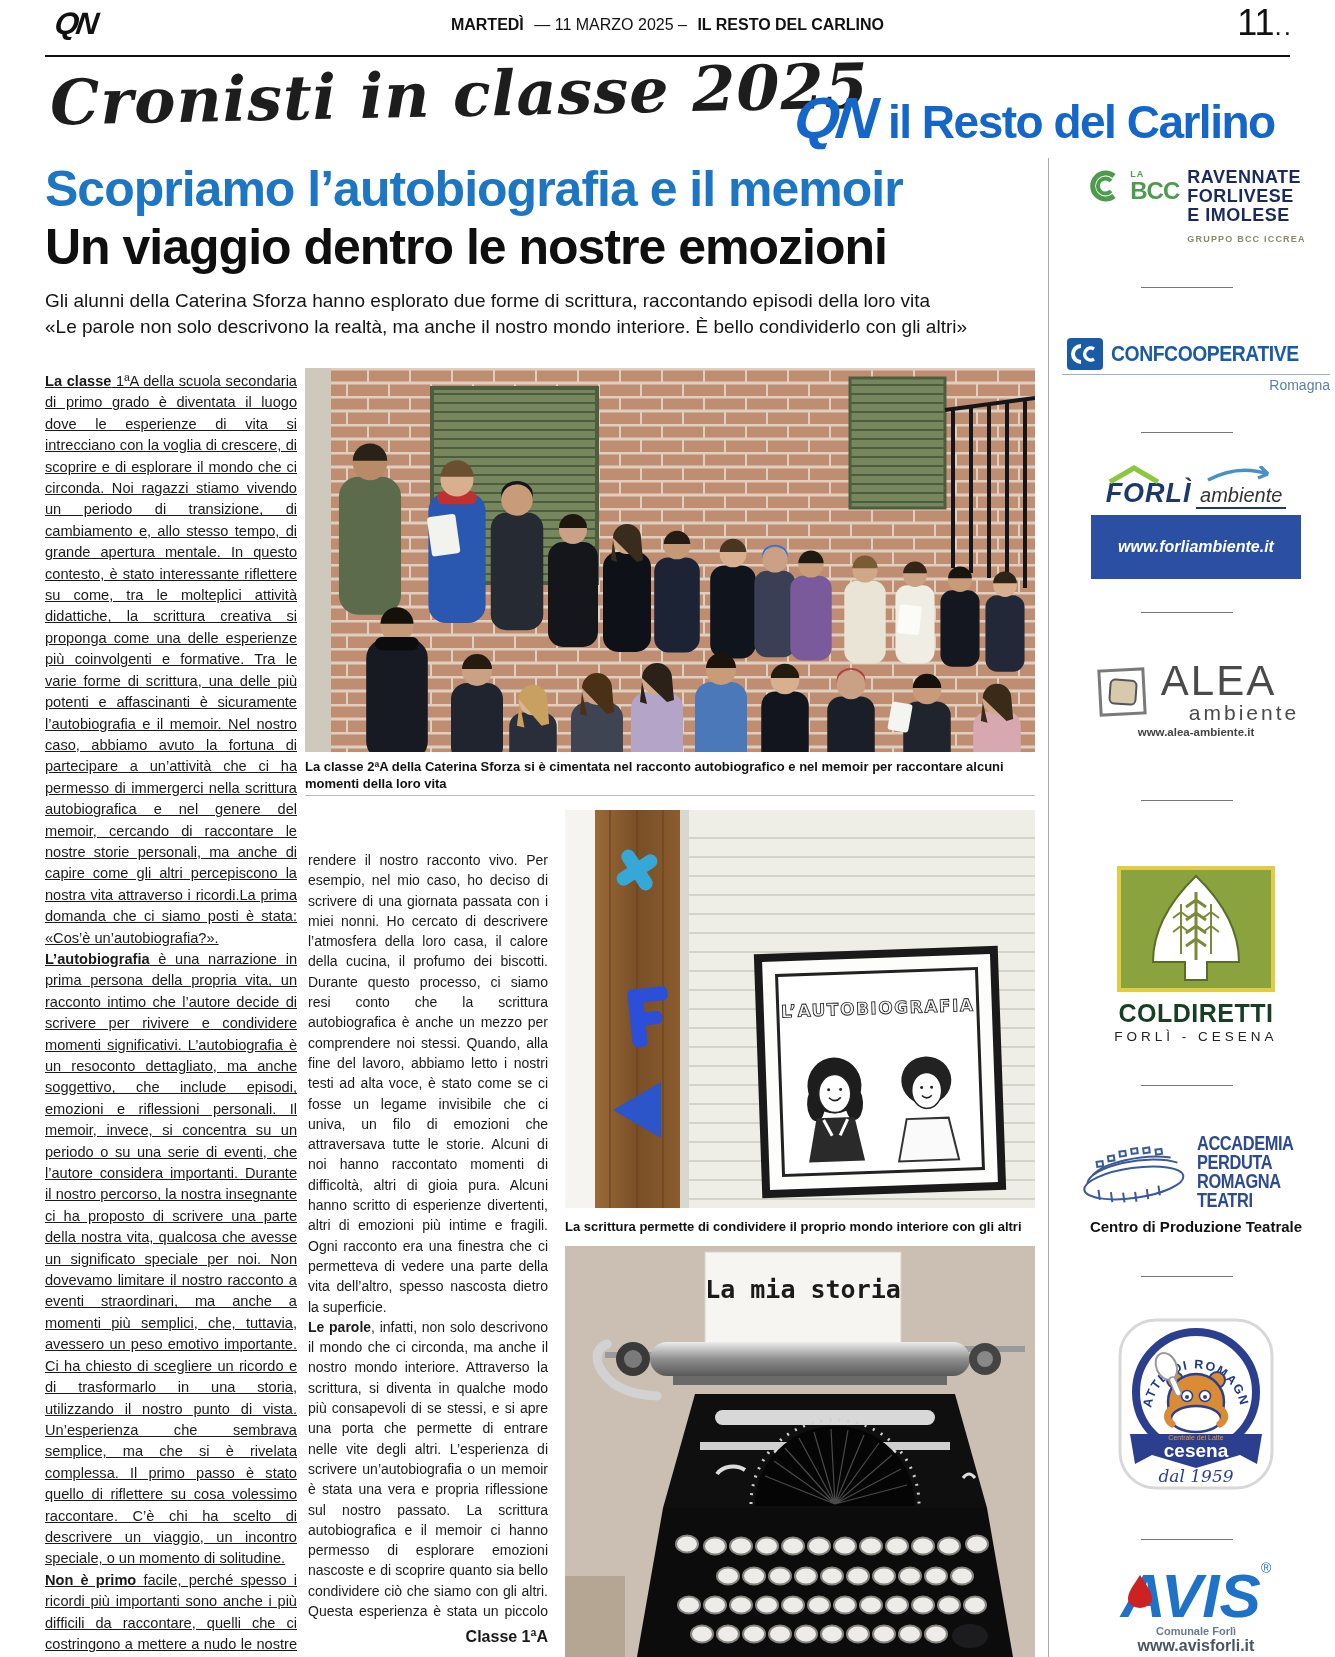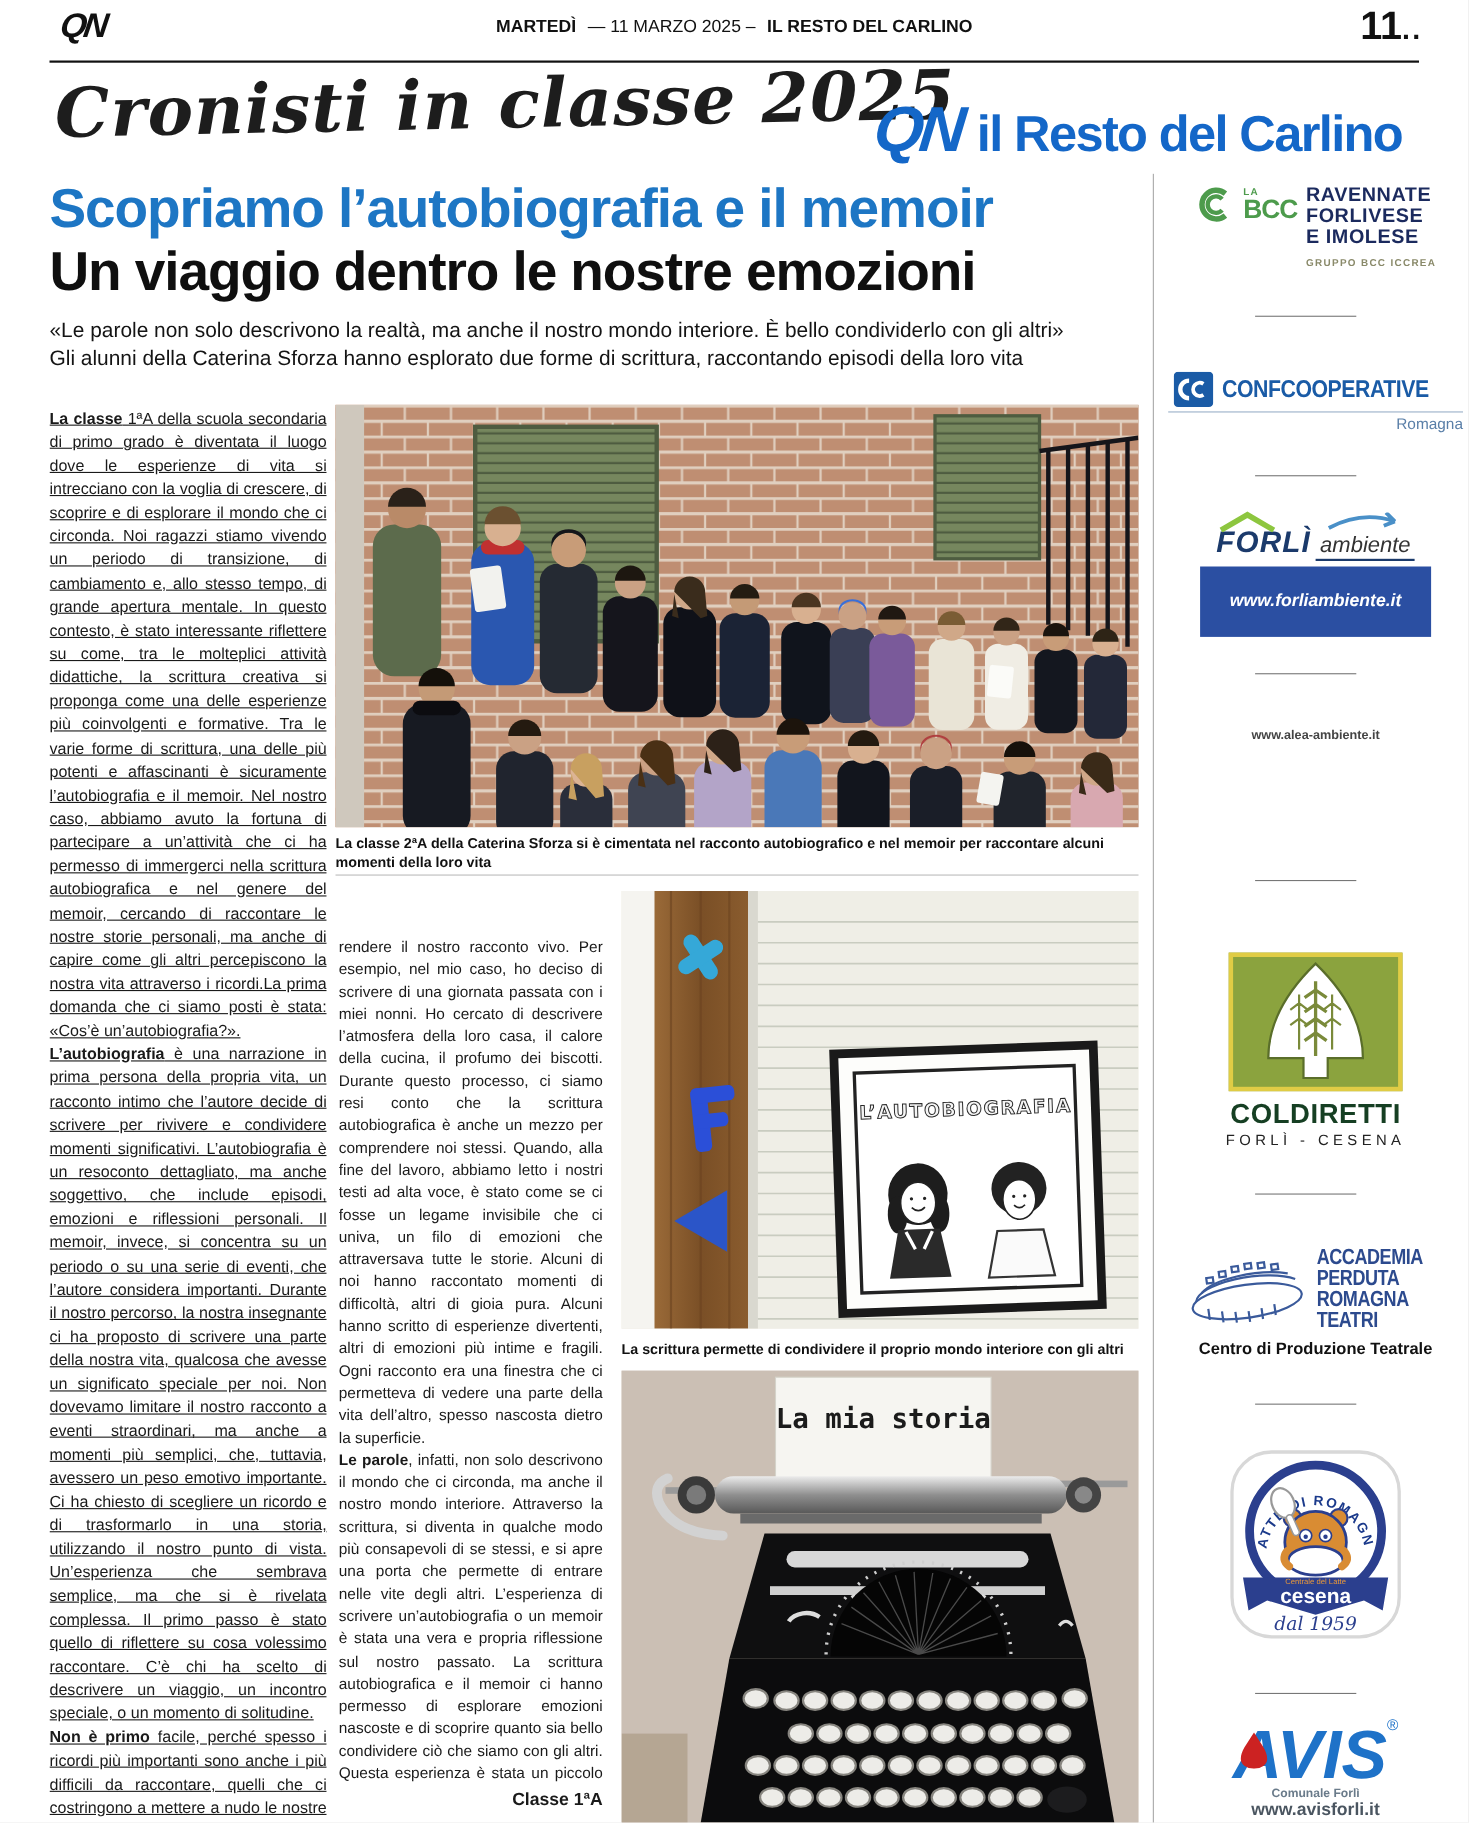--- a/index.html
+++ b/index.html
@@ -4,21 +4,21 @@
 <style>
   html,body{margin:0;padding:0;background:#e8e8e8;}
   #page{position:relative;width:1335px;height:1657px;background:#ffffff;overflow:hidden;
         font-family:"Liberation Sans",sans-serif;color:#1a1a1a;}
   
   .hdr-qn{position:absolute;left:55px;top:6px;font-size:31px;font-weight:bold;font-style:italic;
           letter-spacing:-3px;transform:skewX(-8deg);color:#111;}
   .dateline{position:absolute;left:0;right:0;top:16px;text-align:center;font-size:16px;color:#111;}
   .dateline b{font-weight:bold;}
   .dateline .mid{font-weight:normal;margin:0 6px;}
-  .pagenum{position:absolute;right:42px;top:2px;font-size:36px;font-weight:bold;color:#111;}
+  .pagenum{position:absolute;right:42px;top:2px;font-size:36px;font-weight:normal;color:#111;}
   .pagenum .dots{font-size:26px;letter-spacing:2px;}
   .hdr-rule{position:absolute;left:45px;right:45px;top:55px;border-top:2px solid #111;}
   
   .mast-title{position:absolute;left:50px;top:58px;font-family:"DejaVu Serif",serif;
               font-style:italic;font-weight:bold;font-size:62px;letter-spacing:1px;color:#1d1d1d;
               transform:rotate(-1.2deg);}
   .mast-brand{position:absolute;left:795px;top:84px;color:#1467c8;white-space:nowrap;}
   .mast-brand .bqn{font-size:58px;font-weight:bold;font-style:italic;letter-spacing:-4px;
                    display:inline-block;transform:skewX(-6deg);margin-right:14px;}
   .mast-brand .bname{font-size:46px;font-weight:bold;letter-spacing:-1.5px;}
@@ -110,22 +110,22 @@
   <div class="hdr-rule"></div>
 
   <div class="mast-title">Cronisti in classe 2025</div>
   <div class="mast-brand">
     <span class="bqn">QN</span><span class="bname">il Resto del Carlino</span>
   </div>
 
   <div class="hl-blue">Scopriamo l’autobiografia e il memoir</div>
   <div class="hl-black">Un viaggio dentro le nostre emozioni</div>
   <div class="deck">
+    <div>Gli alunni della Caterina Sforza hanno esplorato due forme di scrittura, raccontando episodi della loro vita</div>
     <div>«Le parole non solo descrivono la realtà, ma anche il nostro mondo interiore. È bello condividerlo con gli altri»</div>
-    <div>Gli alunni della Caterina Sforza hanno esplorato due forme di scrittura, raccontando episodi della loro vita</div>
   </div>
 
   <div class="col-left">
     <p><span class="lead">La classe</span><span> 1ªA della scuola secondaria di primo grado è diventata il luogo dove le esperienze di vita si intrecciano con la voglia di crescere, di scoprire e di esplorare il mondo che ci circonda. Noi ragazzi stiamo vivendo un periodo di transizione, di cambiamento e, allo stesso tempo, di grande apertura mentale. In questo contesto, è stato interessante riflettere su come, tra le molteplici attività didattiche, la scrittura creativa si proponga come una delle esperienze più coinvolgenti e formative. Tra le varie forme di scrittura, una delle più potenti e affascinanti è sicuramente l’autobiografia e il memoir. Nel nostro caso, abbiamo avuto la fortuna di partecipare a un’attività che ci ha permesso di immergerci nella scrittura autobiografica e nel genere del memoir, cercando di raccontare le nostre storie personali, ma anche di capire come gli altri percepiscono la nostra vita attraverso i ricordi.La prima domanda che ci siamo posti è stata: «Cos’è un’autobiografia?».</span></p>
     <p><span class="lead">L’autobiografia</span><span> è una narrazione in prima persona della propria vita, un racconto intimo che l’autore decide di scrivere per rivivere e condividere momenti significativi. L’autobiografia è un resoconto dettagliato, ma anche soggettivo, che include episodi, emozioni e riflessioni personali. Il memoir, invece, si concentra su un periodo o su una serie di eventi, che l’autore considera importanti. Durante il nostro percorso, la nostra insegnante ci ha proposto di scrivere una parte della nostra vita, qualcosa che avesse un significato speciale per noi. Non dovevamo limitare il nostro racconto a eventi straordinari, ma anche a momenti più semplici, che, tuttavia, avessero un peso emotivo importante. Ci ha chiesto di scegliere un ricordo e di trasformarlo in una storia, utilizzando il nostro punto di vista. Un’esperienza che sembrava semplice, ma che si è rivelata complessa. Il primo passo è stato quello di riflettere su cosa volessimo raccontare. C’è chi ha scelto di descrivere un viaggio, un incontro speciale, o un momento di solitudine.</span></p>
     <p><span class="lead">Non è primo</span><span> facile, perché spesso i ricordi più importanti sono anche i più difficili da raccontare, quelli che ci costringono a mettere a nudo le nostre emozioni. Una volta scelto il ricordo, siamo passati alla scrittura. E qui è iniziato il bello: il lavoro di selezione delle parole, di ricerca dei dettagli che potessero</span></p>
   </div>
 
   <div class="photo1">
     <svg width="730" height="384" viewBox="0 0 730 384" xmlns="http://www.w3.org/2000/svg">
@@ -489,20 +489,30 @@
         <path d="M2,14 q30,-16 60,-6 l-8,-8 M62,8 l-10,4" fill="none" stroke="#4a90c8" stroke-width="3.5"></path>
       </svg>
       <span class="fa-forli">FORLÌ</span>
       <span class="fa-amb">ambiente</span>
     </div>
     <div class="fa-bar">www.forliambiente.it</div>
   </div>
   <div class="sep" style="top:612px;"></div>
 
   <div class="ad" style="top:660px;">
+    <div class="alea-row">
+      <svg width="58" height="58" viewBox="0 0 58 58">
+        <rect x="7" y="7" width="44" height="44" fill="none" stroke="#7a7a7a" stroke-width="3" transform="rotate(-3 29 29)"></rect>
+        <rect x="17" y="17" width="26" height="24" rx="5" fill="#d6c9ac" stroke="#555" stroke-width="2" transform="rotate(4 29 29)"></rect>
+      </svg>
+      <div class="alea-txt">
+        <div class="t1">ALEA</div>
+        <div class="t2">ambiente</div>
+      </div>
+    </div>
     <div class="alea-url">www.alea-ambiente.it</div>
   </div>
   <div class="sep" style="top:800px;"></div>
 
   <div class="ad" style="top:866px;">
     <div class="cold-box">
       <svg width="150" height="118" viewBox="0 0 150 118">
         <path d="M75,6 C46,34 32,62 32,92 L64,92 L64,110 L86,110 L86,92 L118,92 C118,62 104,34 75,6 Z" fill="#fff" stroke="#5a6e2a" stroke-width="2"></path>
         <path d="M75,22 V90 M75,30 l-10,7 M75,30 l10,7 M75,43 l-10,7 M75,43 l10,7 M75,56 l-10,7 M75,56 l10,7 M75,69 l-10,7 M75,69 l10,7" fill="none" stroke="#7a8a3a" stroke-width="3"></path>
         <path d="M60,34 V84 M60,42 l-8,6 M60,42 l8,6 M60,56 l-8,6 M60,56 l8,6 M90,34 V84 M90,42 l-8,6 M90,42 l8,6 M90,56 l-8,6 M90,56 l8,6" fill="none" stroke="#7a8a3a" stroke-width="2"></path>

